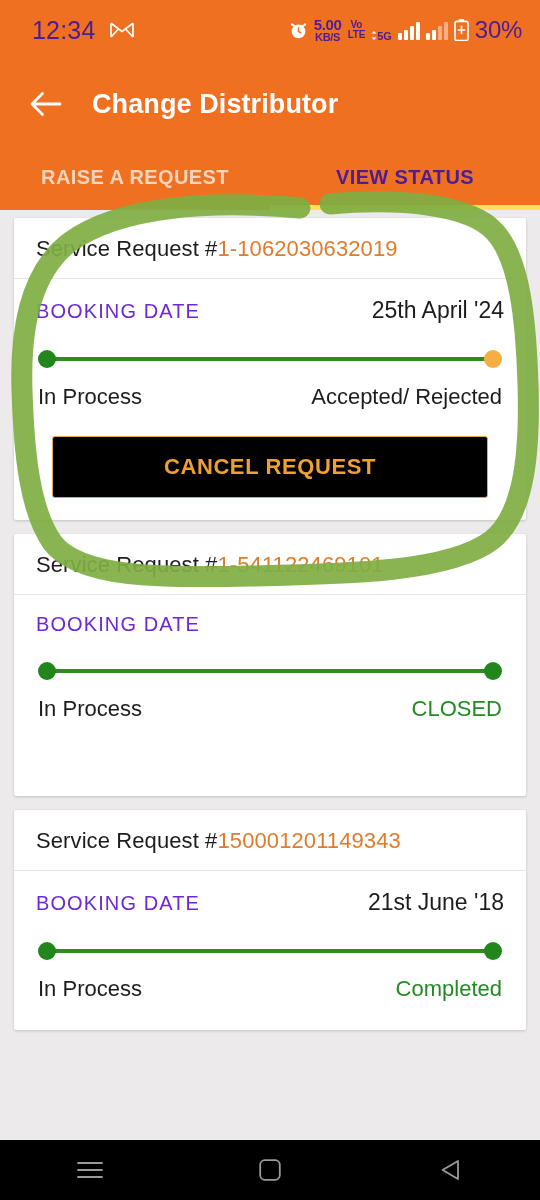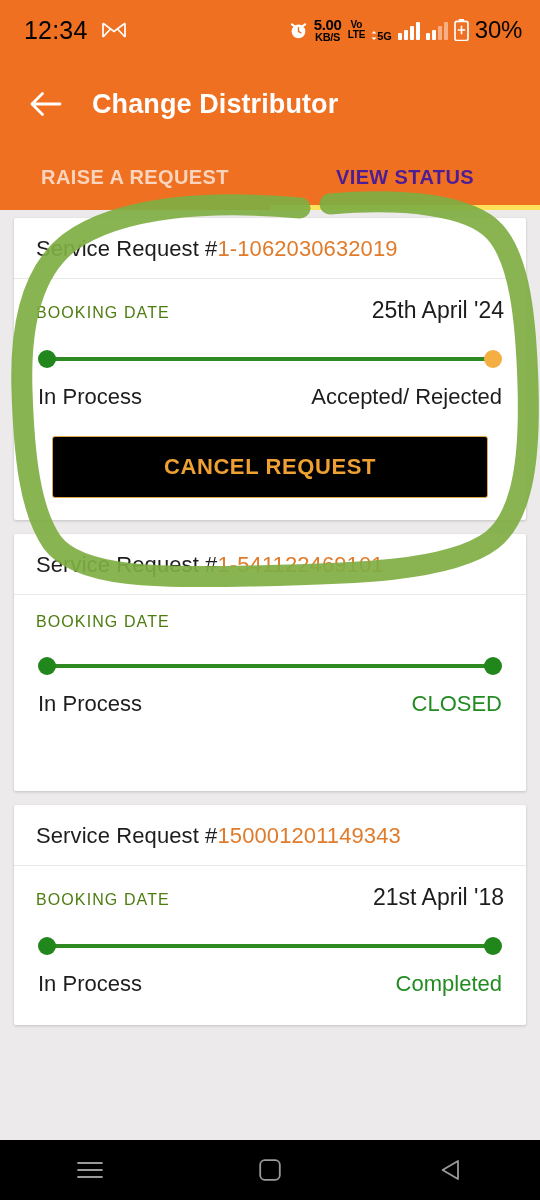--- a/index.html
+++ b/index.html
@@ -16,22 +16,22 @@
     overflow: hidden;
   }
 
   
   .statusbar {
     position: relative;
     height: 60px;
     background: #F07022;
     display: flex;
     align-items: center;
-    padding: 0 18px 0 24px;
-    color: #000000;
+    padding: 0 18px 0 32px;
+    color: #4c1d95;
   }
   .sb-left { display: flex; align-items: center; gap: 14px; }
   .sb-clock { font-size: 25px; font-weight: 400; letter-spacing: .2px; }
   .sb-gmail { width: 24px; height: 18px; display: block; }
   .sb-right {
     margin-left: auto;
     display: flex;
     align-items: center;
     gap: 6px;
   }
@@ -131,22 +131,22 @@
     font-size: 22px;
     color: #1d1d1d;
     letter-spacing: .1px;
   }
   .card-head .srnum { color: #E07B2B; }
   .card-body { padding: 18px 22px 0 22px; }
   .row-date {
     display: flex; align-items: baseline; justify-content: space-between;
   }
   .lbl-booking {
-    font-size: 16px;
-    color: #4d7c0f;
+    font-size: 20px;
+    color: #6d28d9;
     letter-spacing: 1.1px;
   }
   .val-date {
     font-size: 23px;
     color: #1d1d1d;
   }
 
   
   .progress-wrap { padding: 26px 24px 0 24px; }
   .progress {
@@ -353,21 +353,21 @@
       <div class="card-spacer"></div>
     </div>
 
     <div class="card">
       <div class="card-head">
         <span>Service Request #</span><span class="srnum">150001201149343</span>
       </div>
       <div class="card-body">
         <div class="row-date">
           <span class="lbl-booking">BOOKING DATE</span>
-          <span class="val-date">21st April '18</span>
+          <span class="val-date">21st June '18</span>
         </div>
       </div>
       <div class="progress-wrap">
         <div class="progress">
           <div class="prog-line"></div>
           <div class="dot left green"></div>
           <div class="dot right green"></div>
         </div>
       </div>
       <div class="row-status">

